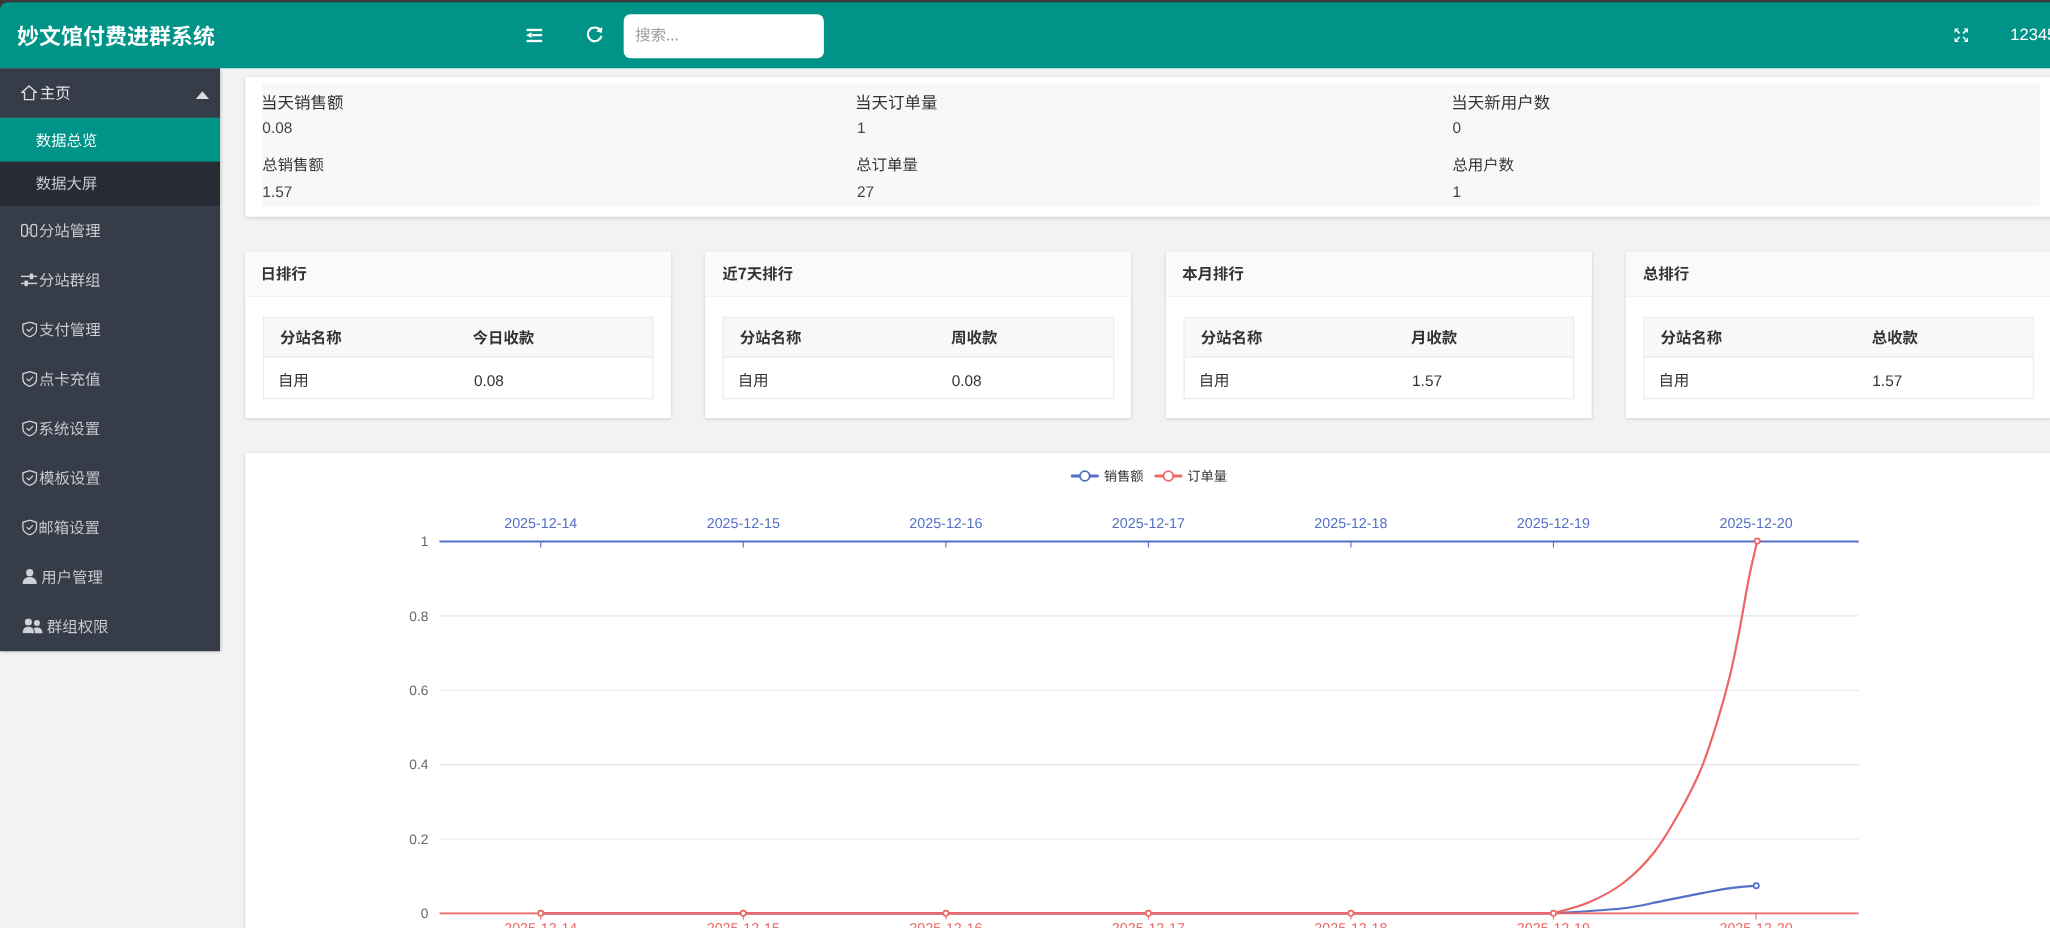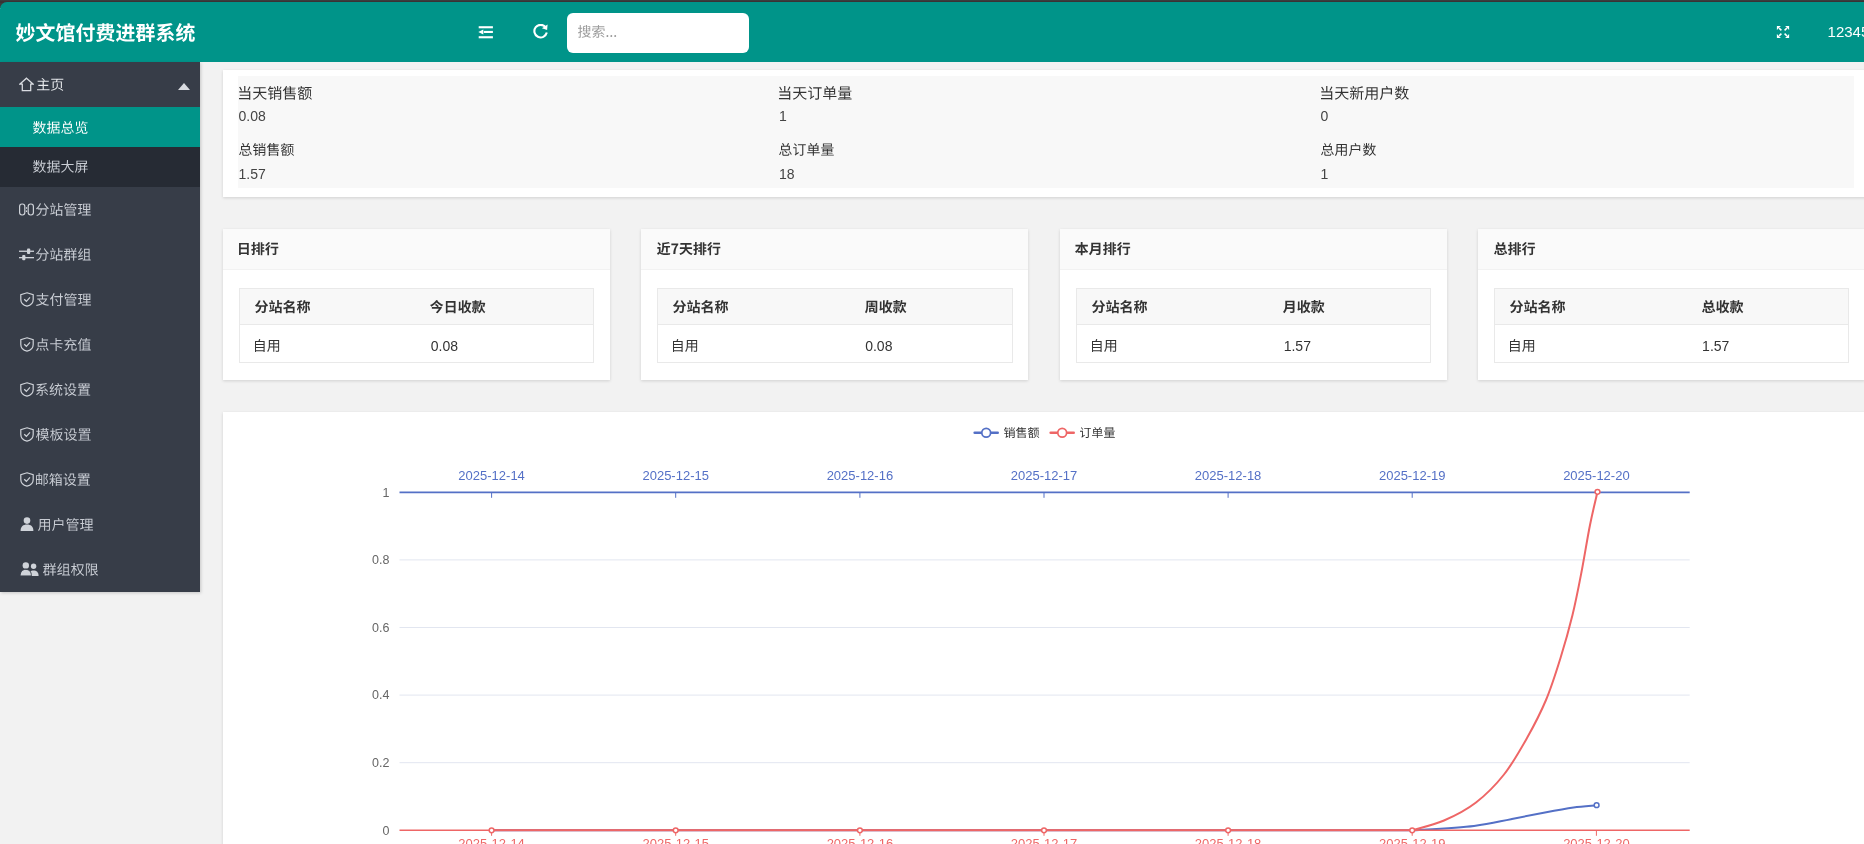--- a/index.html
+++ b/index.html
@@ -143,21 +143,21 @@
     <path transform="translate(-1.72 12.67)" d="M1.8 -11.5C2.6 -10.5 3.4 -9.0 3.8 -8.0L4.8 -8.5C4.5 -9.5 3.7 -10.9 2.8 -11.9ZM12.0 -12.1C11.6 -10.9 10.7 -9.3 10.1 -8.3L11.1 -7.9C11.7 -8.9 12.6 -10.4 13.2 -11.7ZM1.7 -0.6V0.6H11.8V1.2H13.0V-7.3H8.1V-12.6H6.9V-7.3H2.0V-6.2H11.8V-4.0H2.5V-2.9H11.8V-0.6Z M16.0 -6.8V-5.7H21.5C21.0 -3.6 19.5 -1.3 15.6 0.2C15.9 0.4 16.2 0.9 16.4 1.2C20.2 -0.4 21.8 -2.6 22.5 -4.8C23.7 -1.9 25.7 0.2 28.7 1.2C28.9 0.8 29.2 0.4 29.5 0.1C26.4 -0.7 24.4 -2.8 23.3 -5.7H29.1V-6.8H22.9C23.0 -7.4 23.0 -8.0 23.0 -8.5V-10.3H28.4V-11.4H16.5V-10.3H21.8V-8.5C21.8 -8.0 21.8 -7.4 21.7 -6.8Z M35.4 -3.2C35.9 -2.4 36.4 -1.4 36.6 -0.8L37.4 -1.2C37.2 -1.9 36.7 -2.9 36.2 -3.6ZM32.0 -3.5C31.7 -2.6 31.2 -1.7 30.6 -1.0C30.8 -0.9 31.2 -0.6 31.4 -0.4C32.0 -1.2 32.6 -2.2 32.9 -3.3ZM38.3 -11.2V-6.0C38.3 -4.0 38.2 -1.4 36.9 0.4C37.1 0.5 37.6 0.9 37.8 1.1C39.1 -0.9 39.3 -3.8 39.3 -6.0V-6.5H41.6V1.1H42.7V-6.5H44.4V-7.5H39.3V-10.4C40.9 -10.7 42.6 -11.0 43.9 -11.5L43.0 -12.3C41.9 -11.9 40.0 -11.4 38.3 -11.2ZM33.2 -12.4C33.5 -12.0 33.7 -11.5 33.9 -11.0H30.9V-10.1H37.5V-11.0H35.0C34.8 -11.5 34.5 -12.2 34.2 -12.7ZM35.7 -10.0C35.5 -9.3 35.1 -8.3 34.8 -7.6H30.7V-6.6H33.8V-5.1H30.8V-4.1H33.8V-0.3C33.8 -0.1 33.7 -0.1 33.6 -0.1C33.4 -0.1 33.0 -0.1 32.4 -0.1C32.6 0.2 32.7 0.6 32.8 0.9C33.5 0.9 34.0 0.9 34.4 0.7C34.7 0.5 34.8 0.3 34.8 -0.3V-4.1H37.6V-5.1H34.8V-6.6H37.8V-7.6H35.9C36.1 -8.2 36.4 -9.0 36.7 -9.8ZM31.9 -9.8C32.2 -9.1 32.4 -8.2 32.5 -7.6L33.5 -7.9C33.4 -8.4 33.1 -9.3 32.8 -10.0Z M47.3 -11.5V-6.1C47.3 -4.0 47.1 -1.3 45.5 0.5C45.7 0.7 46.2 1.1 46.4 1.3C47.5 0.0 48.0 -1.7 48.2 -3.4H52.0V1.1H53.1V-3.4H57.2V-0.3C57.2 -0.1 57.1 0.0 56.8 0.0C56.5 0.1 55.5 0.1 54.4 0.0C54.6 0.3 54.8 0.8 54.8 1.1C56.2 1.1 57.1 1.1 57.6 0.9C58.1 0.8 58.3 0.4 58.3 -0.3V-11.5ZM48.4 -10.5H52.0V-8.1H48.4ZM57.2 -10.5V-8.1H53.1V-10.5ZM48.4 -7.0H52.0V-4.5H48.3C48.4 -5.0 48.4 -5.6 48.4 -6.1ZM57.2 -7.0V-4.5H53.1V-7.0Z M63.7 -9.2H71.5V-6.2H63.7L63.7 -7.0ZM66.6 -12.4C66.9 -11.7 67.2 -10.9 67.4 -10.3H62.5V-7.0C62.5 -4.7 62.3 -1.6 60.5 0.6C60.8 0.7 61.3 1.1 61.5 1.3C63.0 -0.5 63.5 -3.0 63.6 -5.2H71.5V-4.2H72.7V-10.3H67.9L68.6 -10.5C68.4 -11.1 68.1 -12.0 67.7 -12.7Z M81.6 -12.3C81.4 -11.7 80.9 -10.8 80.5 -10.3L81.3 -10.0C81.6 -10.5 82.2 -11.2 82.6 -11.9ZM76.3 -11.9C76.7 -11.3 77.1 -10.4 77.2 -9.9L78.1 -10.3C78.0 -10.8 77.6 -11.6 77.1 -12.2ZM81.2 -3.9C80.8 -3.1 80.3 -2.5 79.8 -1.9C79.2 -2.2 78.6 -2.5 78.0 -2.7C78.3 -3.1 78.5 -3.5 78.7 -3.9ZM76.7 -2.3C77.4 -2.0 78.2 -1.6 79.0 -1.2C78.0 -0.6 76.8 -0.1 75.6 0.2C75.8 0.4 76.0 0.8 76.2 1.1C77.5 0.7 78.8 0.1 79.9 -0.8C80.4 -0.4 80.8 -0.2 81.2 0.1L81.9 -0.6C81.6 -0.9 81.1 -1.2 80.6 -1.4C81.4 -2.3 82.0 -3.3 82.4 -4.6L81.8 -4.9L81.6 -4.8H79.2L79.5 -5.6L78.5 -5.8C78.4 -5.5 78.2 -5.2 78.1 -4.8H76.0V-3.9H77.6C77.3 -3.3 77.0 -2.7 76.7 -2.3ZM78.9 -12.6V-9.8H75.8V-8.9H78.5C77.8 -7.9 76.6 -7.0 75.6 -6.5C75.8 -6.3 76.1 -5.9 76.2 -5.7C77.1 -6.2 78.1 -7.0 78.9 -7.9V-6.1H79.9V-8.1C80.6 -7.6 81.5 -6.9 81.9 -6.5L82.5 -7.3C82.2 -7.6 80.9 -8.4 80.1 -8.9H83.0V-9.8H79.9V-12.6ZM84.4 -12.5C84.1 -9.8 83.4 -7.3 82.2 -5.7C82.5 -5.6 82.9 -5.2 83.1 -5.1C83.5 -5.6 83.8 -6.3 84.1 -7.0C84.4 -5.5 84.9 -4.2 85.4 -3.0C84.6 -1.6 83.4 -0.5 81.8 0.3C82.0 0.6 82.3 1.0 82.4 1.2C83.9 0.4 85.1 -0.6 86.0 -1.9C86.7 -0.7 87.6 0.4 88.8 1.1C89.0 0.8 89.3 0.4 89.6 0.2C88.3 -0.5 87.3 -1.6 86.6 -3.0C87.4 -4.5 87.9 -6.4 88.2 -8.6H89.2V-9.7H84.9C85.2 -10.5 85.3 -11.4 85.5 -12.3ZM87.1 -8.6C86.9 -6.9 86.5 -5.4 86.0 -4.1C85.4 -5.5 85.0 -7.0 84.7 -8.6Z" fill="#333333"></path>
   </svg>
 <div class="abs" style="left:1320.5px;top:107.6px;font-size:14px;color:#444">0</div>
 <svg style="position:absolute;left:238.5px;top:142.9px;overflow:visible" width="57" height="15" viewBox="0 0 57 15">
     <path transform="translate(-0.60 11.79)" d="M10.6 -3.0C11.4 -2.0 12.2 -0.7 12.6 0.1L13.4 -0.4C13.1 -1.3 12.2 -2.5 11.4 -3.5ZM5.8 -3.8C6.7 -3.1 7.8 -2.1 8.3 -1.5L9.1 -2.1C8.5 -2.8 7.4 -3.7 6.5 -4.4ZM3.9 -3.4V-0.5C3.9 0.7 4.4 1.0 6.0 1.0C6.4 1.0 8.8 1.0 9.2 1.0C10.5 1.0 10.8 0.6 11.0 -1.0C10.7 -1.1 10.2 -1.3 10.0 -1.4C9.9 -0.2 9.8 0.0 9.1 0.0C8.6 0.0 6.5 0.0 6.1 0.0C5.2 0.0 5.0 -0.1 5.0 -0.5V-3.4ZM1.9 -3.1C1.7 -2.1 1.2 -0.8 0.6 -0.1L1.6 0.3C2.2 -0.5 2.7 -1.8 2.9 -3.0ZM3.7 -7.9H10.3V-5.5H3.7ZM2.6 -8.9V-4.5H11.5V-8.9H9.2C9.7 -9.6 10.2 -10.5 10.7 -11.3L9.6 -11.7C9.2 -10.9 8.6 -9.7 8.1 -8.9H5.2L6.0 -9.4C5.8 -10.0 5.1 -11.0 4.5 -11.7L3.6 -11.3C4.2 -10.6 4.8 -9.6 5.0 -8.9Z M20.1 -10.9C20.7 -10.1 21.3 -9.0 21.5 -8.3L22.3 -8.7C22.1 -9.4 21.5 -10.5 21.0 -11.3ZM26.4 -11.4C26.1 -10.5 25.4 -9.4 25.0 -8.7L25.8 -8.3C26.2 -9.0 26.9 -10.0 27.3 -11.0ZM16.5 -11.7C16.1 -10.4 15.4 -9.2 14.5 -8.4C14.7 -8.1 15.0 -7.6 15.1 -7.4C15.5 -7.9 15.9 -8.5 16.3 -9.1H19.7V-10.1H16.8C17.1 -10.5 17.2 -11.0 17.4 -11.5ZM14.9 -4.8V-3.9H16.9V-1.1C16.9 -0.5 16.4 -0.1 16.2 0.1C16.4 0.3 16.6 0.7 16.7 0.9C16.9 0.7 17.3 0.5 19.7 -0.8C19.6 -1.1 19.5 -1.5 19.5 -1.7L17.9 -0.9V-3.9H19.8V-4.8H17.9V-6.7H19.5V-7.7H15.5V-6.7H16.9V-4.8ZM21.3 -4.4H26.0V-2.8H21.3ZM21.3 -5.3V-6.8H26.0V-5.3ZM23.2 -11.8V-7.8H20.3V1.1H21.3V-1.9H26.0V-0.2C26.0 -0.0 25.9 0.0 25.7 0.0C25.5 0.1 24.8 0.1 24.0 0.0C24.1 0.3 24.3 0.7 24.3 1.0C25.4 1.0 26.0 1.0 26.4 0.8C26.8 0.7 26.9 0.4 26.9 -0.2V-7.8L26.0 -7.8H24.2V-11.8Z M31.5 -11.8C30.8 -10.2 29.7 -8.7 28.4 -7.7C28.7 -7.5 29.1 -7.1 29.2 -6.9C29.6 -7.3 30.0 -7.7 30.4 -8.2V-3.6H31.5V-4.1H40.6V-5.0H36.1V-6.0H39.7V-6.7H36.1V-7.7H39.6V-8.5H36.1V-9.4H40.3V-10.2H36.3C36.1 -10.7 35.8 -11.3 35.5 -11.8L34.5 -11.5C34.7 -11.1 35.0 -10.6 35.2 -10.2H31.8C32.1 -10.6 32.3 -11.1 32.5 -11.5ZM30.4 -3.1V1.1H31.5V0.5H38.7V1.1H39.8V-3.1ZM31.5 -0.4V-2.2H38.7V-0.4ZM35.1 -7.7V-6.7H31.5V-7.7ZM35.1 -8.5H31.5V-9.4H35.1ZM35.1 -6.0V-5.0H31.5V-6.0Z M51.7 -6.9C51.6 -2.6 51.5 -0.6 48.4 0.4C48.6 0.6 48.8 0.9 48.9 1.2C52.2 -0.0 52.6 -2.3 52.6 -6.9ZM52.3 -1.2C53.3 -0.5 54.4 0.5 55.0 1.1L55.6 0.3C55.0 -0.2 53.8 -1.2 52.9 -1.8ZM49.4 -8.5V-1.9H50.3V-7.7H53.9V-2.0H54.8V-8.5H52.2C52.4 -9.0 52.6 -9.5 52.8 -10.0H55.3V-10.9H49.2V-10.0H51.8C51.7 -9.5 51.5 -9.0 51.3 -8.5ZM45.0 -11.5C45.2 -11.2 45.4 -10.8 45.6 -10.4H42.9V-8.3H43.8V-9.5H48.0V-8.3H49.0V-10.4H46.7C46.5 -10.8 46.2 -11.3 45.9 -11.7ZM43.8 -3.3V1.0H44.7V0.6H47.2V1.0H48.1V-3.3ZM44.7 -0.3V-2.4H47.2V-0.3ZM44.1 -5.8 45.1 -5.3C44.4 -4.7 43.5 -4.3 42.5 -4.0C42.7 -3.8 42.9 -3.3 43.0 -3.0C44.0 -3.4 45.1 -4.0 46.0 -4.8C46.9 -4.3 47.8 -3.8 48.3 -3.4L49.0 -4.1C48.5 -4.5 47.6 -5.0 46.7 -5.4C47.4 -6.1 48.0 -6.9 48.4 -7.8L47.9 -8.1L47.6 -8.1H45.5C45.7 -8.4 45.8 -8.7 45.9 -8.9L45.0 -9.1C44.6 -8.1 43.8 -7.0 42.6 -6.2C42.8 -6.1 43.0 -5.8 43.2 -5.6C43.9 -6.1 44.5 -6.7 44.9 -7.3H47.1C46.8 -6.8 46.4 -6.3 45.9 -5.9L44.8 -6.5Z" fill="#333333"></path>
   </svg>
 <div class="abs" style="left:238.5px;top:166.2px;font-size:14px;color:#444">1.57</div>
 <svg style="position:absolute;left:779.0px;top:143.0px;overflow:visible" width="57" height="15" viewBox="0 0 57 15">
     <path transform="translate(-0.60 11.75)" d="M10.6 -3.0C11.4 -2.0 12.2 -0.7 12.6 0.1L13.4 -0.4C13.1 -1.3 12.2 -2.5 11.4 -3.5ZM5.8 -3.8C6.7 -3.1 7.8 -2.1 8.3 -1.5L9.1 -2.1C8.5 -2.8 7.4 -3.7 6.5 -4.4ZM3.9 -3.4V-0.5C3.9 0.7 4.4 1.0 6.0 1.0C6.4 1.0 8.8 1.0 9.2 1.0C10.5 1.0 10.8 0.6 11.0 -1.0C10.7 -1.1 10.2 -1.3 10.0 -1.4C9.9 -0.2 9.8 0.0 9.1 0.0C8.6 0.0 6.5 0.0 6.1 0.0C5.2 0.0 5.0 -0.1 5.0 -0.5V-3.4ZM1.9 -3.1C1.7 -2.1 1.2 -0.8 0.6 -0.1L1.6 0.3C2.2 -0.5 2.7 -1.8 2.9 -3.0ZM3.7 -7.9H10.3V-5.5H3.7ZM2.6 -8.9V-4.5H11.5V-8.9H9.2C9.7 -9.6 10.2 -10.5 10.7 -11.3L9.6 -11.7C9.2 -10.9 8.6 -9.7 8.1 -8.9H5.2L6.0 -9.4C5.8 -10.0 5.1 -11.0 4.5 -11.7L3.6 -11.3C4.2 -10.6 4.8 -9.6 5.0 -8.9Z M15.6 -10.8C16.3 -10.1 17.3 -9.1 17.7 -8.5L18.5 -9.2C18.0 -9.8 17.1 -10.8 16.3 -11.5ZM16.9 0.8C17.1 0.5 17.5 0.2 20.5 -1.8C20.3 -2.1 20.2 -2.5 20.1 -2.8L18.1 -1.4V-7.4H14.7V-6.4H17.1V-1.3C17.1 -0.7 16.6 -0.3 16.3 -0.1C16.5 0.1 16.8 0.5 16.9 0.8ZM19.5 -10.6V-9.5H23.8V-0.4C23.8 -0.2 23.7 -0.1 23.5 -0.1C23.2 -0.1 22.2 -0.1 21.1 -0.1C21.3 0.2 21.5 0.7 21.6 1.1C22.9 1.1 23.8 1.0 24.3 0.8C24.8 0.6 24.9 0.3 24.9 -0.4V-9.5H27.4V-10.6Z M31.1 -6.1H34.4V-4.6H31.1ZM35.5 -6.1H39.0V-4.6H35.5ZM31.1 -8.4H34.4V-7.0H31.1ZM35.5 -8.4H39.0V-7.0H35.5ZM37.9 -11.7C37.6 -11.0 37.0 -10.0 36.5 -9.3H33.1L33.7 -9.6C33.4 -10.2 32.8 -11.1 32.2 -11.7L31.3 -11.3C31.8 -10.7 32.4 -9.9 32.7 -9.3H30.1V-3.7H34.4V-2.4H28.8V-1.4H34.4V1.1H35.5V-1.4H41.3V-2.4H35.5V-3.7H40.1V-9.3H37.7C38.1 -9.9 38.6 -10.7 39.1 -11.3Z M45.5 -9.3H52.5V-8.5H45.5ZM45.5 -10.7H52.5V-9.9H45.5ZM44.5 -11.3V-7.9H53.5V-11.3ZM42.7 -7.3V-6.5H55.3V-7.3ZM45.2 -3.8H48.5V-3.0H45.2ZM49.5 -3.8H52.9V-3.0H49.5ZM45.2 -5.2H48.5V-4.4H45.2ZM49.5 -5.2H52.9V-4.4H49.5ZM42.7 -0.0V0.8H55.4V-0.0H49.5V-0.9H54.2V-1.6H49.5V-2.4H53.9V-5.9H44.2V-2.4H48.5V-1.6H43.8V-0.9H48.5V-0.0Z" fill="#333333"></path>
   </svg>
-<div class="abs" style="left:779.0px;top:166.2px;font-size:14px;color:#444">18</div>
+<div class="abs" style="left:779.0px;top:166.2px;font-size:14px;color:#444">27</div>
 <svg style="position:absolute;left:1320.5px;top:142.9px;overflow:visible" width="57" height="15" viewBox="0 0 57 15">
     <path transform="translate(-0.60 11.83)" d="M10.6 -3.0C11.4 -2.0 12.2 -0.7 12.6 0.1L13.4 -0.4C13.1 -1.3 12.2 -2.5 11.4 -3.5ZM5.8 -3.8C6.7 -3.1 7.8 -2.1 8.3 -1.5L9.1 -2.1C8.5 -2.8 7.4 -3.7 6.5 -4.4ZM3.9 -3.4V-0.5C3.9 0.7 4.4 1.0 6.0 1.0C6.4 1.0 8.8 1.0 9.2 1.0C10.5 1.0 10.8 0.6 11.0 -1.0C10.7 -1.1 10.2 -1.3 10.0 -1.4C9.9 -0.2 9.8 0.0 9.1 0.0C8.6 0.0 6.5 0.0 6.1 0.0C5.2 0.0 5.0 -0.1 5.0 -0.5V-3.4ZM1.9 -3.1C1.7 -2.1 1.2 -0.8 0.6 -0.1L1.6 0.3C2.2 -0.5 2.7 -1.8 2.9 -3.0ZM3.7 -7.9H10.3V-5.5H3.7ZM2.6 -8.9V-4.5H11.5V-8.9H9.2C9.7 -9.6 10.2 -10.5 10.7 -11.3L9.6 -11.7C9.2 -10.9 8.6 -9.7 8.1 -8.9H5.2L6.0 -9.4C5.8 -10.0 5.1 -11.0 4.5 -11.7L3.6 -11.3C4.2 -10.6 4.8 -9.6 5.0 -8.9Z M16.1 -10.8V-5.7C16.1 -3.7 16.0 -1.2 14.4 0.5C14.7 0.6 15.1 1.0 15.3 1.2C16.3 0.0 16.8 -1.6 17.0 -3.2H20.5V1.0H21.6V-3.2H25.4V-0.3C25.4 -0.1 25.3 0.0 25.0 0.0C24.7 0.1 23.8 0.1 22.8 0.0C22.9 0.3 23.1 0.8 23.2 1.0C24.5 1.1 25.3 1.0 25.8 0.9C26.2 0.7 26.4 0.4 26.4 -0.3V-10.8ZM17.2 -9.8H20.5V-7.5H17.2ZM25.4 -9.8V-7.5H21.6V-9.8ZM17.2 -6.5H20.5V-4.2H17.1C17.2 -4.7 17.2 -5.2 17.2 -5.7ZM25.4 -6.5V-4.2H21.6V-6.5Z M31.5 -8.6H38.8V-5.8H31.4L31.5 -6.5ZM34.2 -11.6C34.5 -10.9 34.8 -10.2 34.9 -9.6H30.4V-6.5C30.4 -4.4 30.2 -1.5 28.5 0.6C28.7 0.7 29.2 1.0 29.4 1.2C30.8 -0.5 31.2 -2.8 31.4 -4.8H38.8V-3.9H39.8V-9.6H35.4L36.0 -9.8C35.9 -10.3 35.5 -11.2 35.2 -11.8Z M48.2 -11.5C48.0 -10.9 47.5 -10.1 47.2 -9.6L47.8 -9.3C48.2 -9.8 48.7 -10.5 49.1 -11.1ZM43.2 -11.1C43.6 -10.5 44.0 -9.7 44.1 -9.3L44.9 -9.6C44.8 -10.1 44.4 -10.9 44.0 -11.4ZM47.7 -3.6C47.4 -2.9 47.0 -2.3 46.4 -1.8C45.9 -2.0 45.4 -2.3 44.8 -2.5C45.0 -2.9 45.3 -3.2 45.5 -3.6ZM43.5 -2.1C44.2 -1.9 45.0 -1.5 45.7 -1.2C44.8 -0.5 43.7 -0.1 42.6 0.2C42.8 0.4 43.0 0.8 43.1 1.0C44.4 0.7 45.6 0.1 46.6 -0.7C47.0 -0.4 47.4 -0.2 47.8 0.1L48.4 -0.6C48.1 -0.8 47.7 -1.1 47.2 -1.3C48.0 -2.1 48.6 -3.1 48.9 -4.3L48.4 -4.6L48.2 -4.5H45.9L46.2 -5.2L45.3 -5.4C45.2 -5.1 45.0 -4.8 44.9 -4.5H43.0V-3.6H44.5C44.2 -3.1 43.8 -2.6 43.5 -2.1ZM45.6 -11.8V-9.2H42.7V-8.3H45.3C44.6 -7.4 43.5 -6.5 42.5 -6.1C42.8 -5.9 43.0 -5.5 43.1 -5.3C44.0 -5.8 44.9 -6.5 45.6 -7.4V-5.7H46.6V-7.6C47.2 -7.1 48.1 -6.4 48.5 -6.1L49.0 -6.8C48.7 -7.1 47.5 -7.9 46.8 -8.3H49.4V-9.2H46.6V-11.8ZM50.8 -11.6C50.5 -9.2 49.8 -6.8 48.7 -5.4C49.0 -5.2 49.4 -4.9 49.5 -4.7C49.9 -5.2 50.2 -5.9 50.5 -6.5C50.8 -5.2 51.2 -3.9 51.7 -2.8C50.9 -1.5 49.8 -0.4 48.3 0.3C48.5 0.5 48.8 0.9 48.9 1.2C50.3 0.4 51.4 -0.6 52.2 -1.8C52.9 -0.6 53.8 0.3 54.9 1.0C55.1 0.7 55.4 0.4 55.6 0.2C54.4 -0.5 53.5 -1.5 52.8 -2.8C53.5 -4.2 54.0 -6.0 54.3 -8.1H55.3V-9.0H51.3C51.5 -9.8 51.6 -10.7 51.8 -11.5ZM53.3 -8.1C53.1 -6.5 52.8 -5.1 52.3 -3.9C51.7 -5.1 51.3 -6.6 51.1 -8.1Z" fill="#333333"></path>
   </svg>
 <div class="abs" style="left:1320.5px;top:166.2px;font-size:14px;color:#444">1</div>
 <div class="card" style="left:223.0px;top:229px;width:387.0px;height:151px"></div>
 <div class="abs" style="left:223.0px;top:229px;width:387.0px;height:41px;background:#fafafa;border-bottom:1px solid #f2f2f2"></div>
 <svg style="position:absolute;left:238.5px;top:241.9px;overflow:visible" width="41" height="15" viewBox="0 0 41 15">
     <path transform="translate(-2.16 11.90)" d="M3.9 -4.7H10.1V-1.5H3.9ZM3.9 -6.3V-9.4H10.1V-6.3ZM2.2 -11.0V1.1H3.9V0.2H10.1V1.1H11.9V-11.0Z M16.2 -11.9V-9.2H14.6V-7.7H16.2V-5.2C15.5 -5.0 14.9 -4.9 14.4 -4.8L14.7 -3.1L16.2 -3.5V-0.6C16.2 -0.4 16.1 -0.4 15.9 -0.4C15.8 -0.4 15.2 -0.4 14.8 -0.4C15.0 0.0 15.2 0.7 15.2 1.1C16.1 1.1 16.8 1.1 17.2 0.8C17.6 0.6 17.8 0.2 17.8 -0.6V-3.9L19.2 -4.3L19.0 -5.9L17.8 -5.6V-7.7H19.1V-9.2H17.8V-11.9ZM19.2 -3.7V-2.2H21.3V1.2H22.9V-11.7H21.3V-9.7H19.5V-8.2H21.3V-6.7H19.5V-5.2H21.3V-3.7ZM23.9 -11.7V1.3H25.5V-2.2H27.6V-3.7H25.5V-5.2H27.3V-6.7H25.5V-8.2H27.4V-9.7H25.5V-11.7Z M34.3 -11.1V-9.5H41.1V-11.1ZM31.6 -11.9C30.9 -10.9 29.5 -9.6 28.4 -8.9C28.7 -8.6 29.1 -7.9 29.3 -7.5C30.6 -8.5 32.2 -9.9 33.2 -11.2ZM33.7 -7.2V-5.6H37.8V-0.7C37.8 -0.5 37.7 -0.5 37.5 -0.5C37.2 -0.4 36.3 -0.4 35.5 -0.5C35.7 0.0 35.9 0.7 36.0 1.2C37.2 1.2 38.1 1.2 38.7 0.9C39.4 0.7 39.5 0.2 39.5 -0.7V-5.6H41.5V-7.2ZM32.1 -8.8C31.2 -7.3 29.6 -5.6 28.2 -4.6C28.5 -4.3 29.1 -3.5 29.4 -3.2C29.7 -3.5 30.1 -3.8 30.5 -4.2V1.3H32.2V-6.1C32.7 -6.8 33.3 -7.5 33.7 -8.2Z" fill="#333333"></path>
   </svg>
 <div class="abs" style="left:238.6px;top:288px;width:355.5px;height:75px;border:1px solid #e9e9e9"></div>

